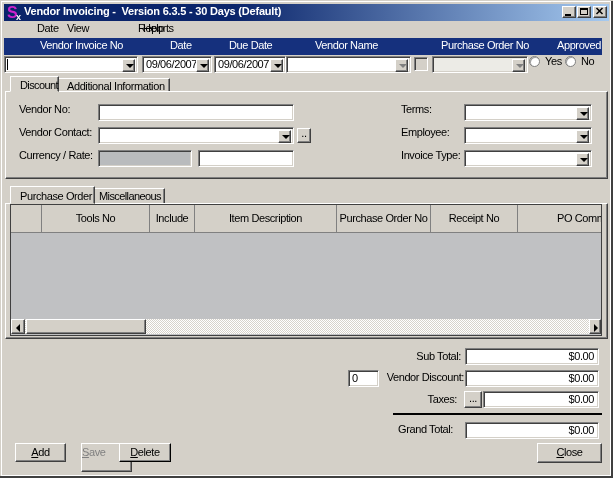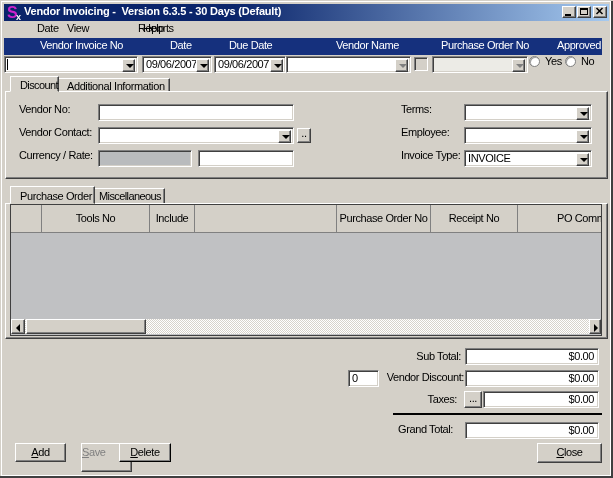--- a/index.html
+++ b/index.html
@@ -77,21 +77,21 @@
 <div class="lbl" style="left:8px;top:22px;margin-top:32px;">File</div>
 <div class="lbl" style="left:37px;top:22px;">Date</div>
 <div class="lbl" style="left:67px;top:22px;">View</div>
 <div class="lbl" style="left:98px;top:22px;padding-left:40px;">Reports</div>
 <div class="lbl" style="left:143px;top:22px;">Help</div>
 
 <div class="abs" style="left:4px;top:38px;width:598px;height:17px;background:#15307d"></div>
 <div class="wlbl" style="left:40px;top:39px;">Vendor Invoice No</div>
 <div class="wlbl" style="left:170px;top:39px;">Date</div>
 <div class="wlbl" style="left:229px;top:39px;">Due Date</div>
-<div class="wlbl" style="left:315px;top:39px;margin-left:21px;">Vendor Name</div>
+<div class="wlbl" style="left:315px;top:39px;">Vendor Name</div>
 <div class="wlbl" style="left:441px;top:39px;">Purchase Order No</div>
 <div class="wlbl" style="left:557px;top:39px;">Approved</div>
 
 <div class="sunken abs" style="left:4px;top:56px;width:134px;height:17px;">
   <div class="abs" style="left:2px;top:2px;width:1px;height:11px;background:#000"></div>
   <div class="cbtn">
       <div class="arr"></div>
     </div>
 </div>
 <div class="sunken abs" style="left:142px;top:56px;width:70px;height:17px;">
@@ -150,21 +150,20 @@
     </div>
 </div>
 <div class="lbl" style="left:401px;top:126px;">Employee:</div>
 <div class="sunken abs" style="left:464px;top:127px;width:128px;height:17px;">
   <div class="cbtn">
       <div class="arr"></div>
     </div>
 </div>
 <div class="lbl" style="left:401px;top:149px;">Invoice Type:</div>
 <div class="sunken abs" style="left:464px;top:150px;width:128px;height:17px;">
-  <div class="dtx" style="letter-spacing:-0.4px;">INVOICE</div>
   <div class="cbtn">
       <div class="arr"></div>
     </div>
 </div>
 
 <div class="abs" style="left:5px;top:203px;width:603px;height:136px;border:1px solid;border-color:#fff #404040 #404040 #fff;box-shadow:inset -1px -1px 0 #808080;background:#d4d0c8"></div>
 
 <div class="abs" style="left:95px;top:188px;width:70px;height:15px;background:#d4d0c8;border-top:1px solid #fff;border-right:1px solid #404040;box-shadow:inset -1px 0 0 #808080;"></div>
 <div class="lbl" style="left:99px;top:190px;letter-spacing:-0.6px;">Miscellaneous</div>
 
@@ -175,20 +174,21 @@
 
   <div class="abs" style="left:0;top:0;width:590px;height:28px;background:#d4d0c8;border-bottom:1px solid #808080;overflow:hidden;">
     <div class="abs" style="left:30px;top:0;width:1px;height:28px;background:#808080"></div>
     <div class="abs" style="left:138px;top:0;width:1px;height:28px;background:#808080"></div>
     <div class="abs" style="left:183px;top:0;width:1px;height:28px;background:#808080"></div>
     <div class="abs" style="left:325px;top:0;width:1px;height:28px;background:#808080"></div>
     <div class="abs" style="left:419px;top:0;width:1px;height:28px;background:#808080"></div>
     <div class="abs" style="left:506px;top:0;width:1px;height:28px;background:#808080"></div>
     <div class="lbl" style="left:31px;top:7px;width:107px;text-align:center;">Tools No</div>
     <div class="lbl" style="left:139px;top:7px;width:44px;text-align:center;">Include</div>
+    <div class="lbl" style="left:184px;top:7px;width:141px;text-align:center;">Item Description</div>
     <div class="lbl" style="left:326px;top:7px;width:93px;text-align:center;">Purchase Order No</div>
     <div class="lbl" style="left:420px;top:7px;width:86px;text-align:center;">Receipt No</div>
     <div class="lbl" style="left:546px;top:7px;">PO Comme</div>
   </div>
 
   <div class="abs" style="left:0;top:114px;width:590px;height:15px;background:repeating-conic-gradient(#ffffff 0% 25%, #d7d3cb 0% 50%) 0 0/2px 2px;">
     <div class="raised abs" style="left:0;top:0;width:14px;height:15px;">
       <div class="abs" style="left:4px;top:4px;width:0;height:0;border-top:4px solid transparent;border-bottom:4px solid transparent;border-right:4px solid #000;"></div>
     </div>
     <div class="raised abs" style="left:15px;top:0;width:120px;height:15px;"></div>

